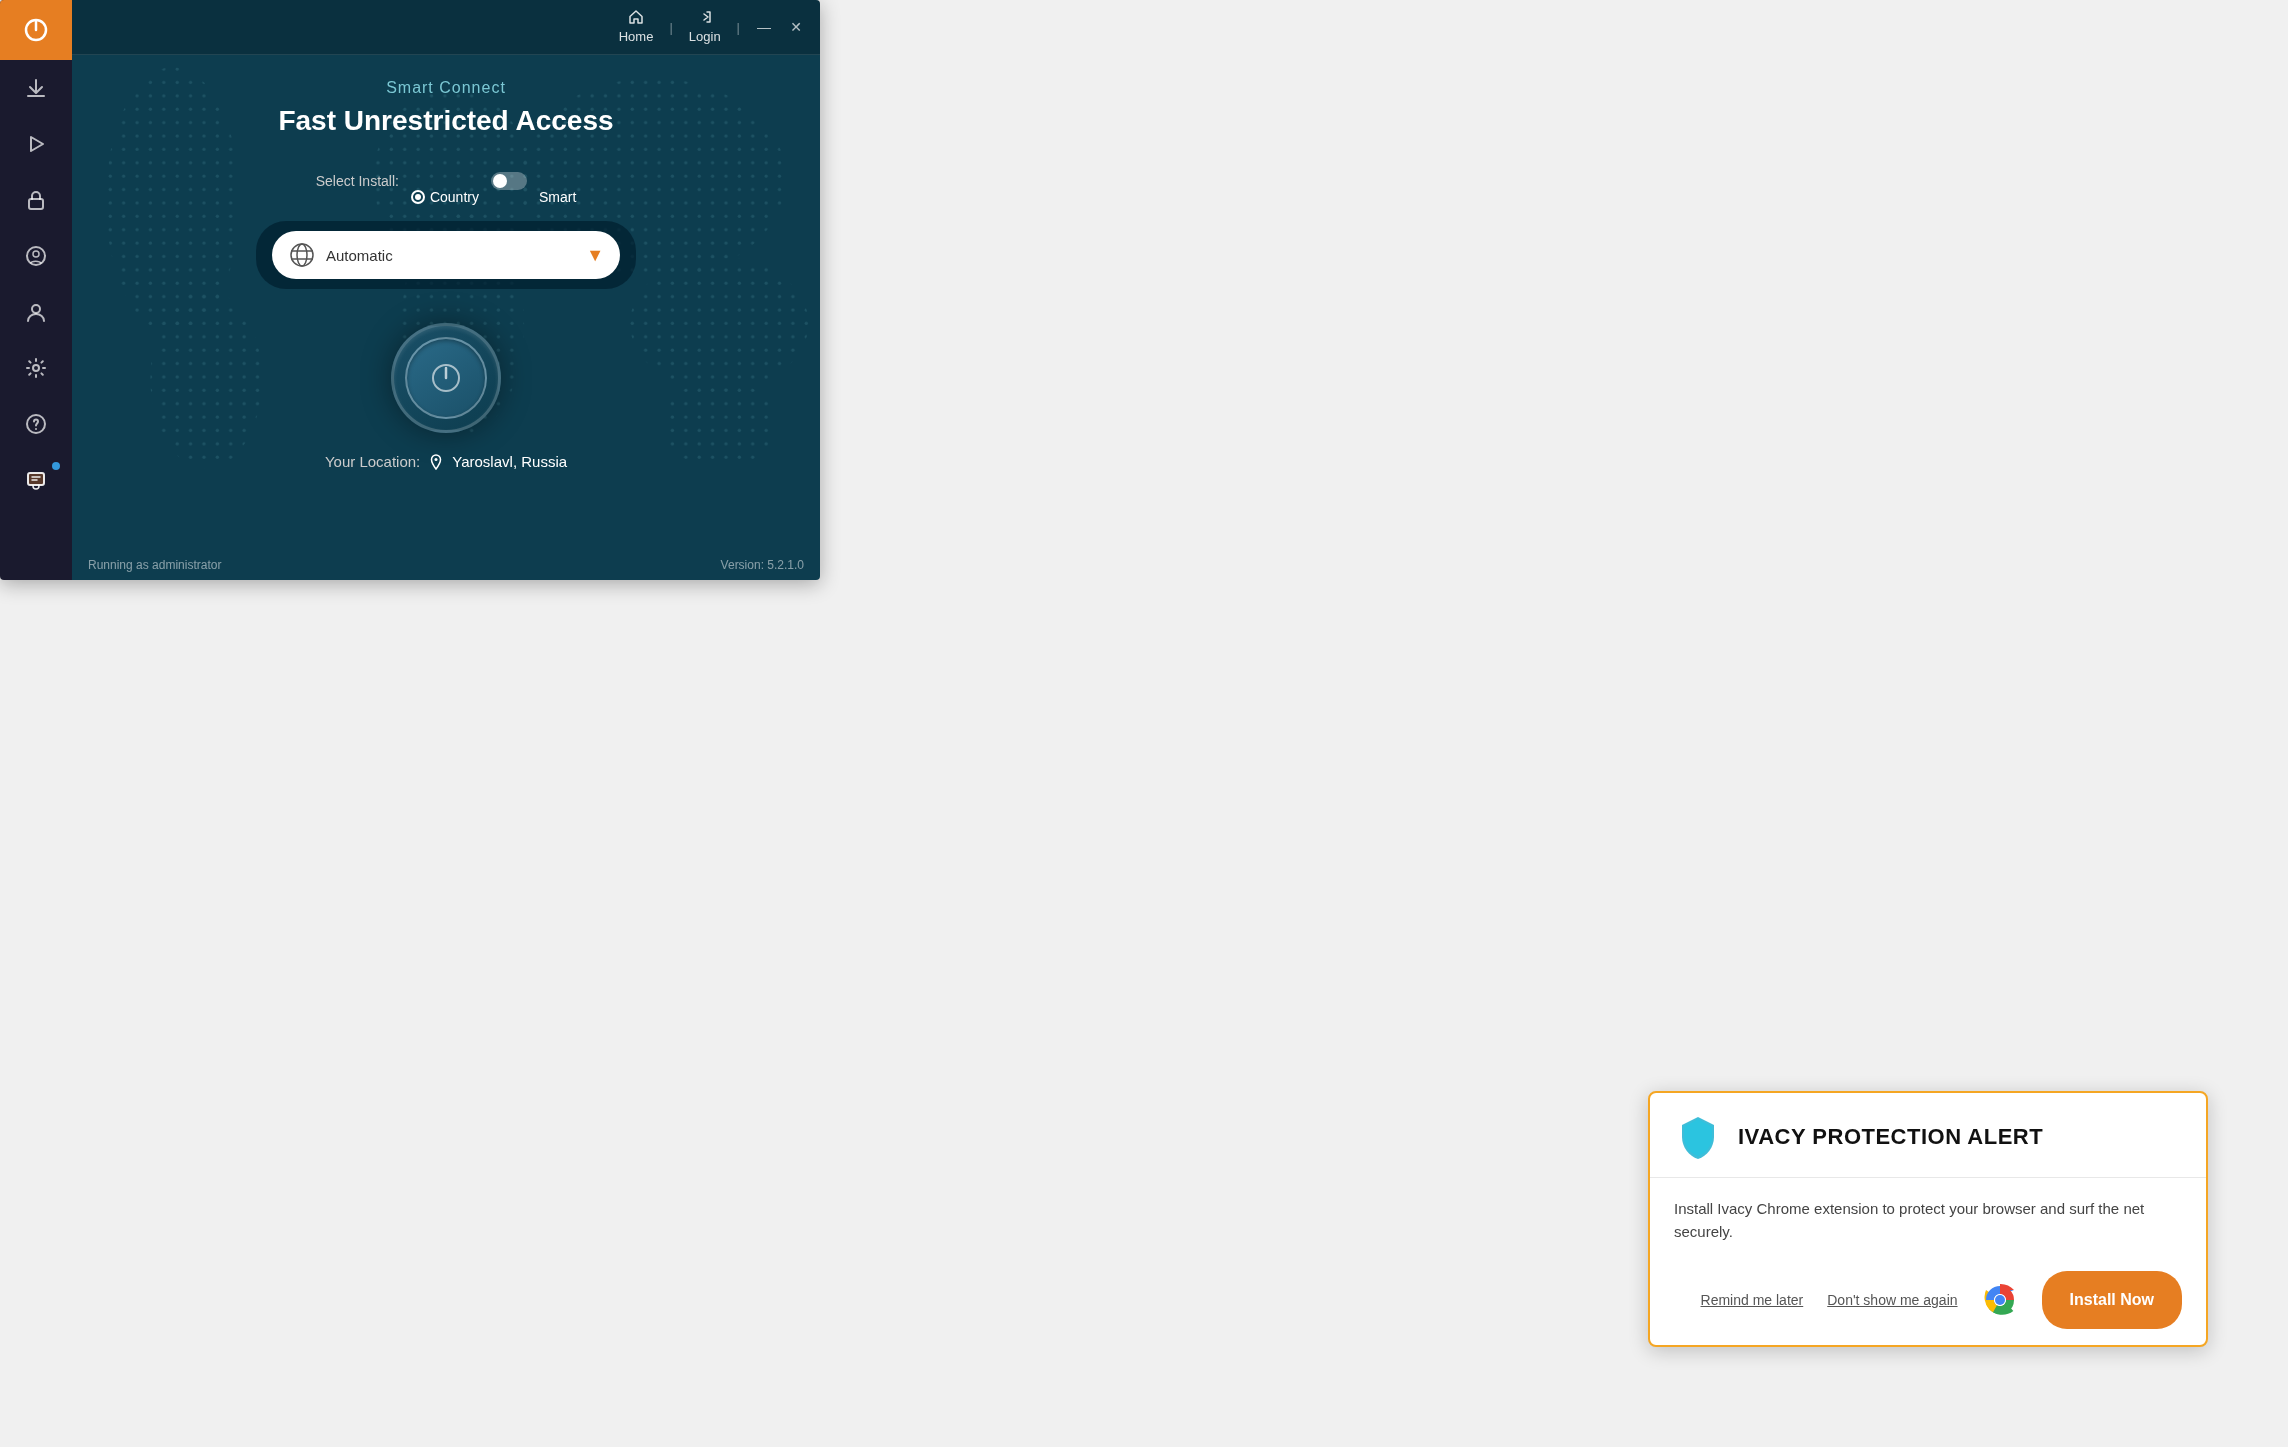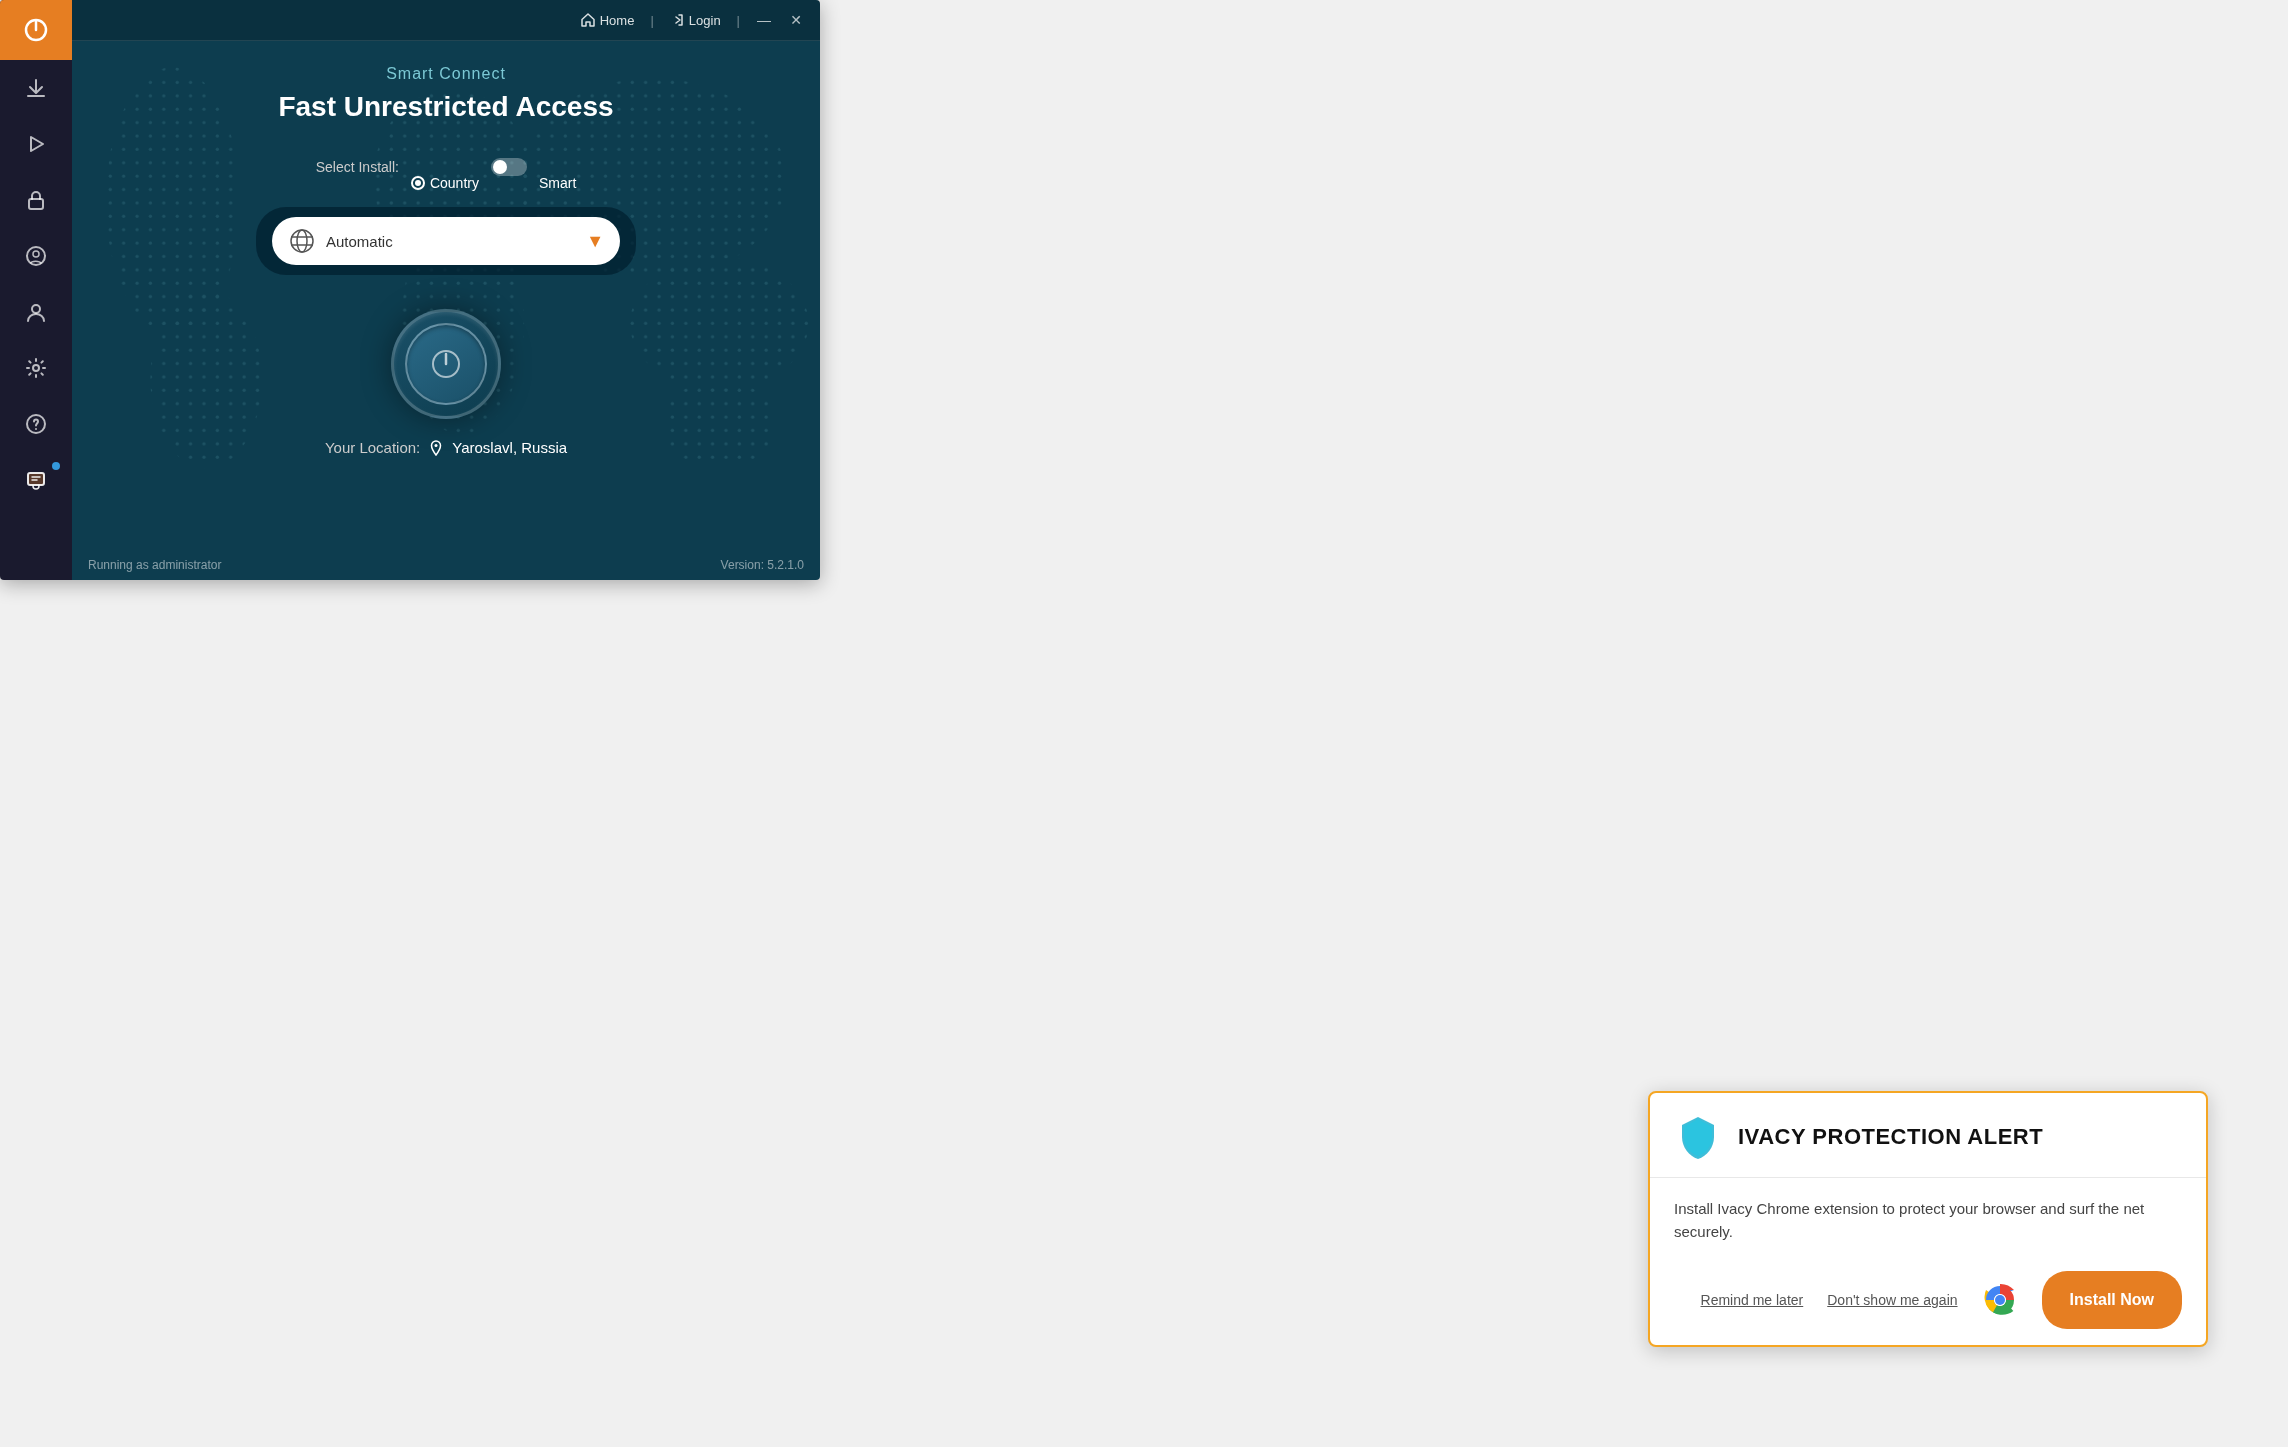--- a/index.html
+++ b/index.html
@@ -109,20 +109,21 @@
     }
 
     .header-nav-item {
       display: flex;
       align-items: center;
       gap: 5px;
       padding: 2px 8px;
       cursor: pointer;
       color: rgba(255,255,255,0.85);
       text-decoration: none;
+      flex-direction: column;
     }
 
     .header-separator {
       color: rgba(255,255,255,0.4);
       margin: 0 4px;
     }
 
     .header-controls {
       display: flex;
       gap: 8px;

